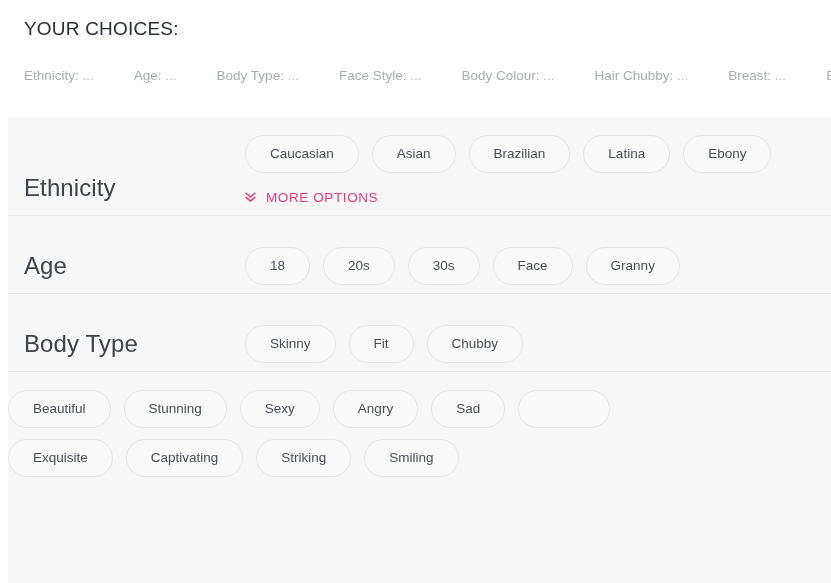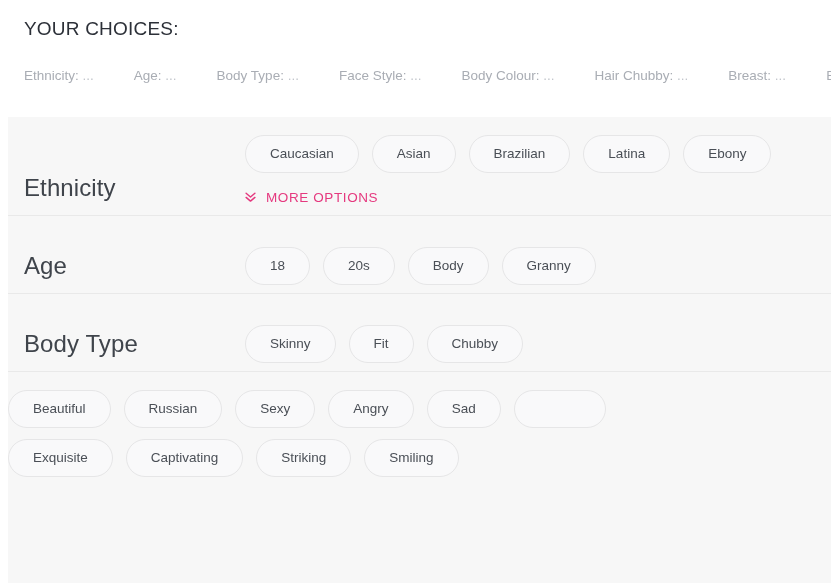--- a/index.html
+++ b/index.html
@@ -189,40 +189,41 @@
             </span>
             <span class="more-options-label">MORE OPTIONS</span>
           </div></div>
       </div>
       <div class="section">
         <div class="section-label">Age</div>
         <div class="section-body">
           <div class="pill-row">
             <button class="pill">18</button>
             <button class="pill">20s</button>
-            <button class="pill">Body</button>
+            <button class="pill">30s</button>
+            <button class="pill">Face</button>
             <button class="pill">Granny</button>
           </div>
         </div>
       </div>
       <div class="section">
         <div class="section-label">Body Type</div>
         <div class="section-body">
           <div class="pill-row">
             <button class="pill">Skinny</button>
             <button class="pill">Fit</button>
             <button class="pill">Chubby</button>
           </div>
         </div>
       </div>
       <div class="section">
         <div class="section-body">
           <div class="pill-row">
             <button class="pill">Beautiful</button>
-            <button class="pill">Russian</button>
+            <button class="pill">Stunning</button>
             <button class="pill">Sexy</button>
             <button class="pill">Angry</button>
             <button class="pill">Sad</button>
             <button class="pill" style="min-width: 92px;"></button>
           </div>
           <div class="pill-row">
             <button class="pill">Exquisite</button>
             <button class="pill">Captivating</button>
             <button class="pill">Striking</button>
             <button class="pill">Smiling</button>

